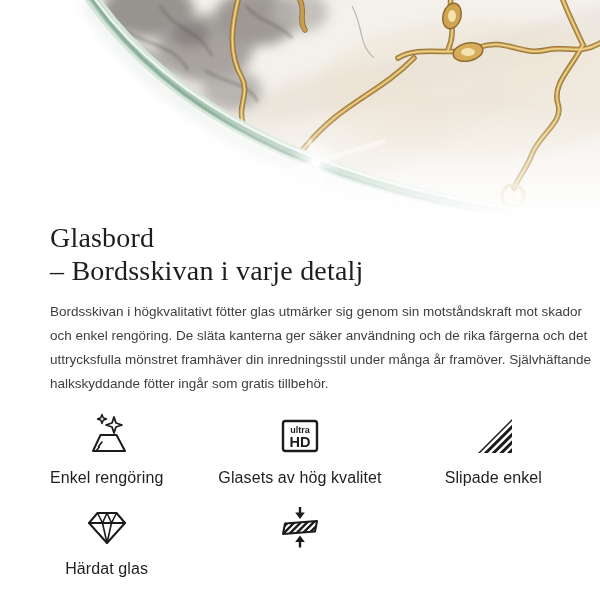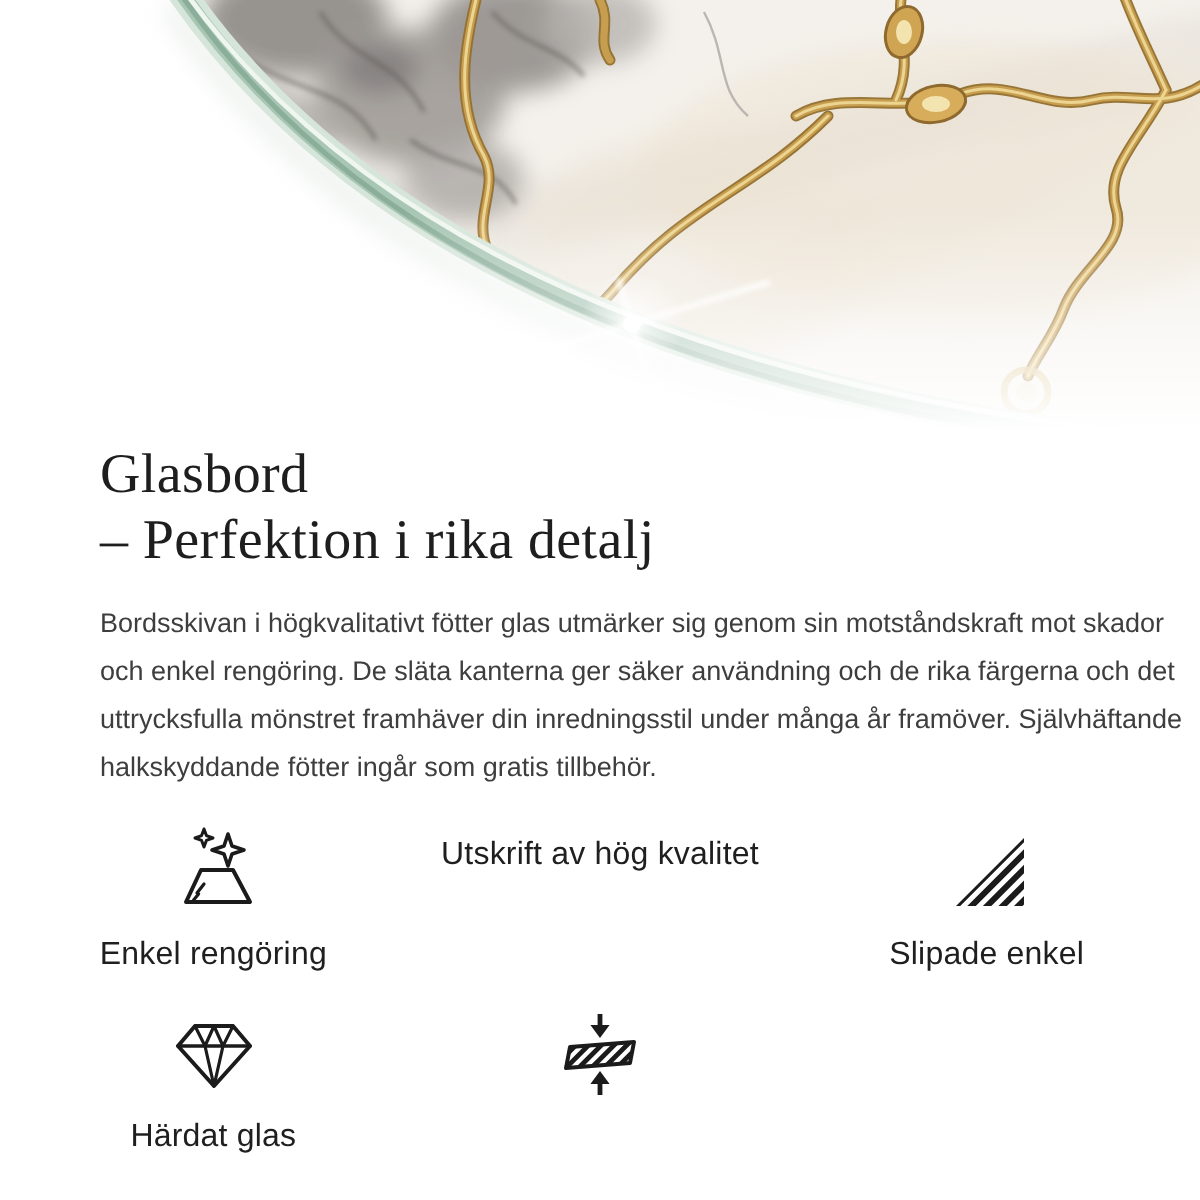--- a/index.html
+++ b/index.html
@@ -139,21 +139,21 @@
         <circle r="4.5" fill="#ffffff"></circle>
       </g>
 
       <rect x="0" y="105" width="600" height="110" fill="url(#bottomFade)"></rect>
     </svg>
   </div>
 
   <div class="content">
     <h1>
       <span>Glasbord</span>
-      <span>– Perfektion i rika detalj</span>
+      <span>– Bordsskivan i varje detalj</span>
     </h1>
     <p class="desc">
       <span>Bordsskivan i högkvalitativt fötter glas utmärker sig genom sin motståndskraft mot skador</span>
       <span>och enkel rengöring. De släta kanterna ger säker användning och de rika färgerna och det</span>
       <span>uttrycksfulla mönstret framhäver din inredningsstil under många år framöver. Självhäftande</span>
       <span>halkskyddande fötter ingår som gratis tillbehör.</span>
     </p>
   </div>
 
   <div class="features">
@@ -165,21 +165,28 @@
           <path d="M15.5 34.5 L19 30" stroke-width="1.6"></path>
           <path d="M13.8 38 L16.3 35" stroke-width="1.6"></path>
           <path d="M31 5 L33 11 L39 13 L33 15 L31 21 L29 15 L23 13 L29 11 Z" stroke-width="1.8"></path>
           <path d="M19 2.5 L20.2 5.8 L23.5 7 L20.2 8.2 L19 11.5 L17.8 8.2 L14.5 7 L17.8 5.8 Z" stroke-width="1.5"></path>
         </svg>
       </div>
       <div class="flabel">Enkel rengöring</div>
     </div>
 
     <div class="feature">
-      <div class="flabel">Utskrift av hög kvalitet</div>
+      <div class="ficon">
+        <svg class="fic" width="48" height="48" viewBox="0 0 48 48">
+          <rect x="7" y="9" width="34" height="30" rx="2.5" stroke-width="2.4"></rect>
+          <text x="24" y="21" font-size="9" font-weight="600" text-anchor="middle">ultra</text>
+          <text x="24" y="35" font-size="14.5" font-weight="700" text-anchor="middle">HD</text>
+        </svg>
+      </div>
+      <div class="flabel">Glasets av hög kvalitet</div>
     </div>
 
     <div class="feature">
       <div class="ficon">
         <svg class="fic" width="48" height="48" viewBox="0 0 48 48">
           <defs>
               <clipPath id="clip-tri">
                 <path d="M9 41 L43 41 L43 7 Z"></path>
               </clipPath>
             </defs>

